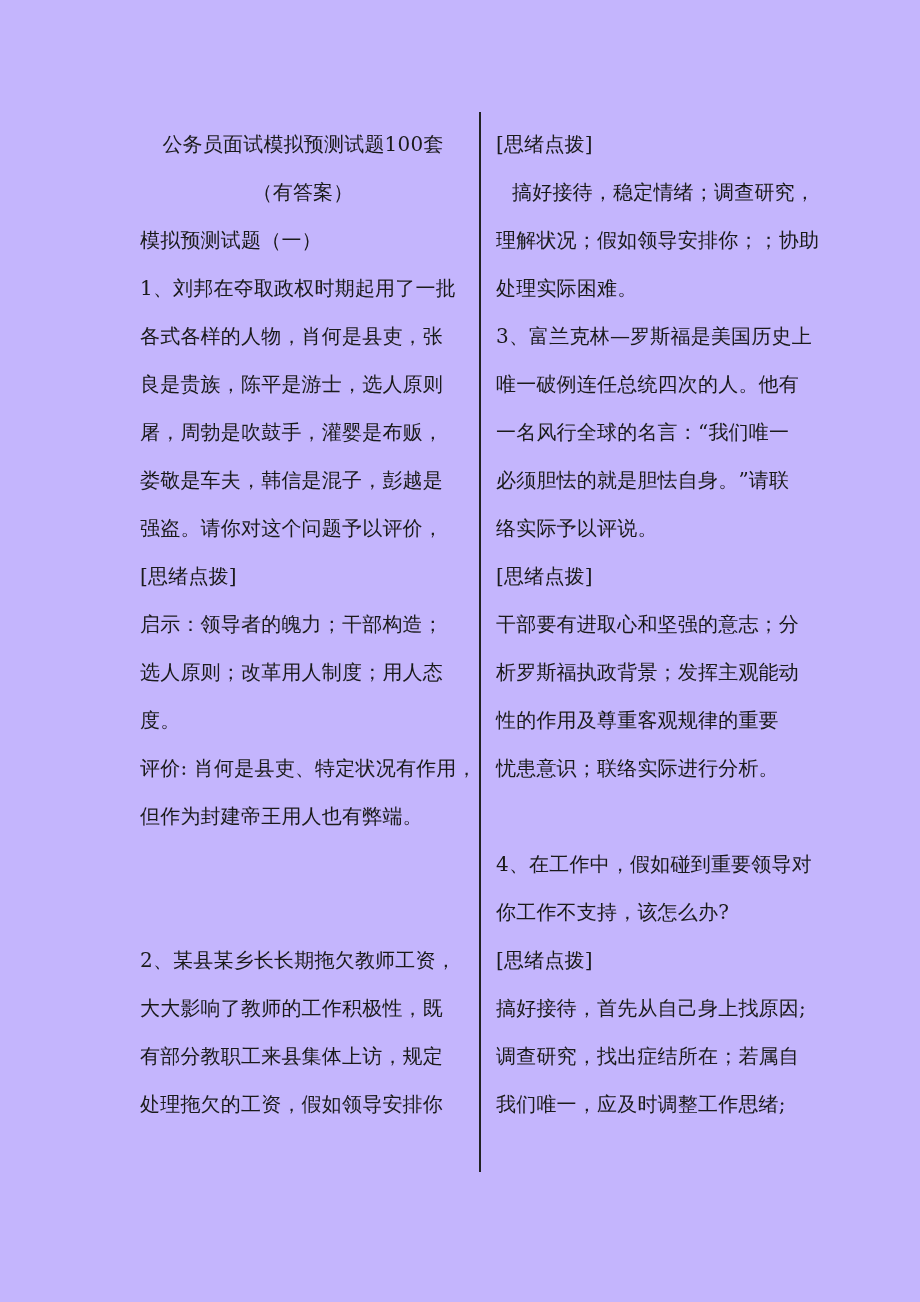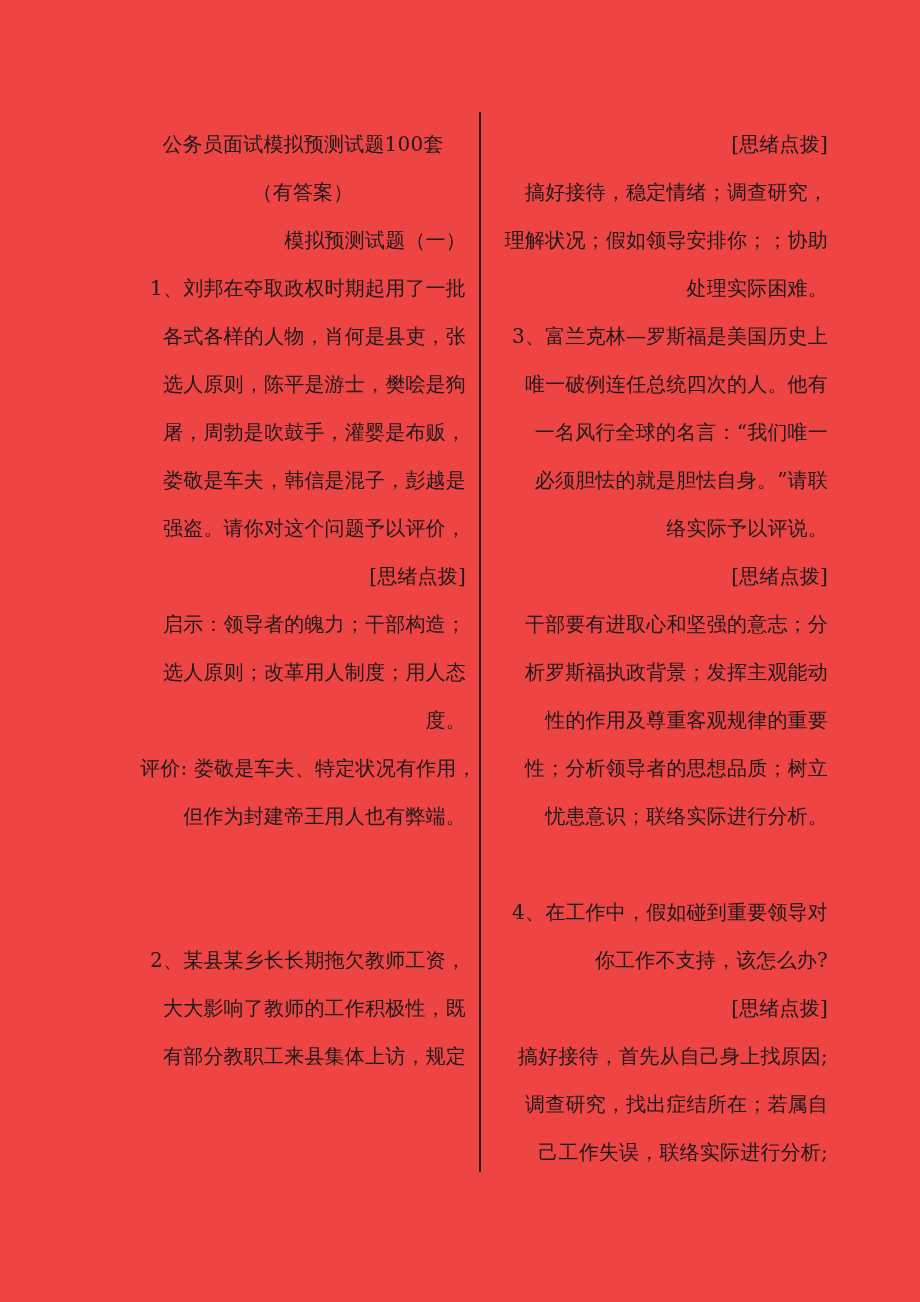--- a/index.html
+++ b/index.html
@@ -12,21 +12,21 @@
       height: 1302px;
       position: relative;
       overflow: hidden;
       font-family: "DejaVu Serif", "Liberation Serif", serif;
       color: #1a1a1a;
     }
     .page {
       position: absolute;
       left: 0; top: 0;
       width: 920px; height: 1302px;
-      background: #ef4444;
+      background: #c4b5fd;
     }
     .col {
       position: absolute;
       top: 120px;
     }
     .col-left {
       left: 140px;
       width: 326px;
     }
     .col-right {
@@ -40,21 +40,20 @@
       width: 2px;
       height: 1060px;
       background: #222222;
     }
     .line {
       height: 48px;
       line-height: 48px;
       font-size: 20px;
       white-space: nowrap;
       letter-spacing: 0.2px;
-      text-align: right;
     }
     .center {
       text-align: center;
     }
     .indent {
       padding-left: 16px;
     }
     .blank {
       height: 48px;
     }
@@ -65,42 +64,43 @@
 <div class="page">
 
   <div class="col col-left">
     <div class="line center">公务员面试模拟预测试题100套</div>
     <div class="line center">（有答案）</div>
     <div class="line">模拟预测试题（一）</div>
 
     <div>
       <div class="line">1、刘邦在夺取政权时期起用了一批</div>
       <div class="line">各式各样的人物，肖何是县吏，张</div>
-      <div class="line">选人原则，陈平是游士，樊哙是狗</div>
+      <div class="line">良是贵族，陈平是游士，选人原则</div>
       <div class="line">屠，周勃是吹鼓手，灌婴是布贩，</div>
       <div class="line">娄敬是车夫，韩信是混子，彭越是</div>
       <div class="line">强盗。请你对这个问题予以评价，</div>
     </div>
 
     <div>
       <div class="line">[思绪点拨]</div>
       <div class="line">启示：领导者的魄力；干部构造；</div>
       <div class="line">选人原则；改革用人制度；用人态</div>
       <div class="line">度。</div>
-      <div class="line">评价: 娄敬是车夫、特定状况有作用，</div>
+      <div class="line">评价: 肖何是县吏、特定状况有作用，</div>
       <div class="line">但作为封建帝王用人也有弊端。</div>
     </div>
 
     <div class="blank"></div>
     <div class="blank"></div>
 
     <div>
       <div class="line">2、某县某乡长长期拖欠教师工资，</div>
       <div class="line">大大影响了教师的工作积极性，既</div>
       <div class="line">有部分教职工来县集体上访，规定</div>
+      <div class="line">处理拖欠的工资，假如领导安排你</div>
     </div>
   </div>
 
   <div class="divider"></div>
 
   <div class="col col-right">
     <div>
       <div class="line">[思绪点拨]</div>
       <div class="line indent">搞好接待，稳定情绪；调查研究，</div>
       <div class="line">理解状况；假如领导安排你；；协助</div>
@@ -113,32 +113,31 @@
       <div class="line">一名风行全球的名言：“我们唯一</div>
       <div class="line">必须胆怯的就是胆怯自身。”请联</div>
       <div class="line">络实际予以评说。</div>
     </div>
 
     <div>
       <div class="line">[思绪点拨]</div>
       <div class="line">干部要有进取心和坚强的意志；分</div>
       <div class="line">析罗斯福执政背景；发挥主观能动</div>
       <div class="line">性的作用及尊重客观规律的重要</div>
-      <div class="line">性；分析领导者的思想品质；树立</div>
       <div class="line">忧患意识；联络实际进行分析。</div>
     </div>
 
     <div class="blank"></div>
 
     <div>
       <div class="line">4、在工作中，假如碰到重要领导对</div>
       <div class="line">你工作不支持，该怎么办?</div>
     </div>
 
     <div>
       <div class="line">[思绪点拨]</div>
       <div class="line">搞好接待，首先从自己身上找原因;</div>
       <div class="line">调查研究，找出症结所在；若属自</div>
-      <div class="line">己工作失误，联络实际进行分析;</div>
+      <div class="line">我们唯一，应及时调整工作思绪;</div>
     </div>
   </div>
 
 </div>
 
 </body></html>

